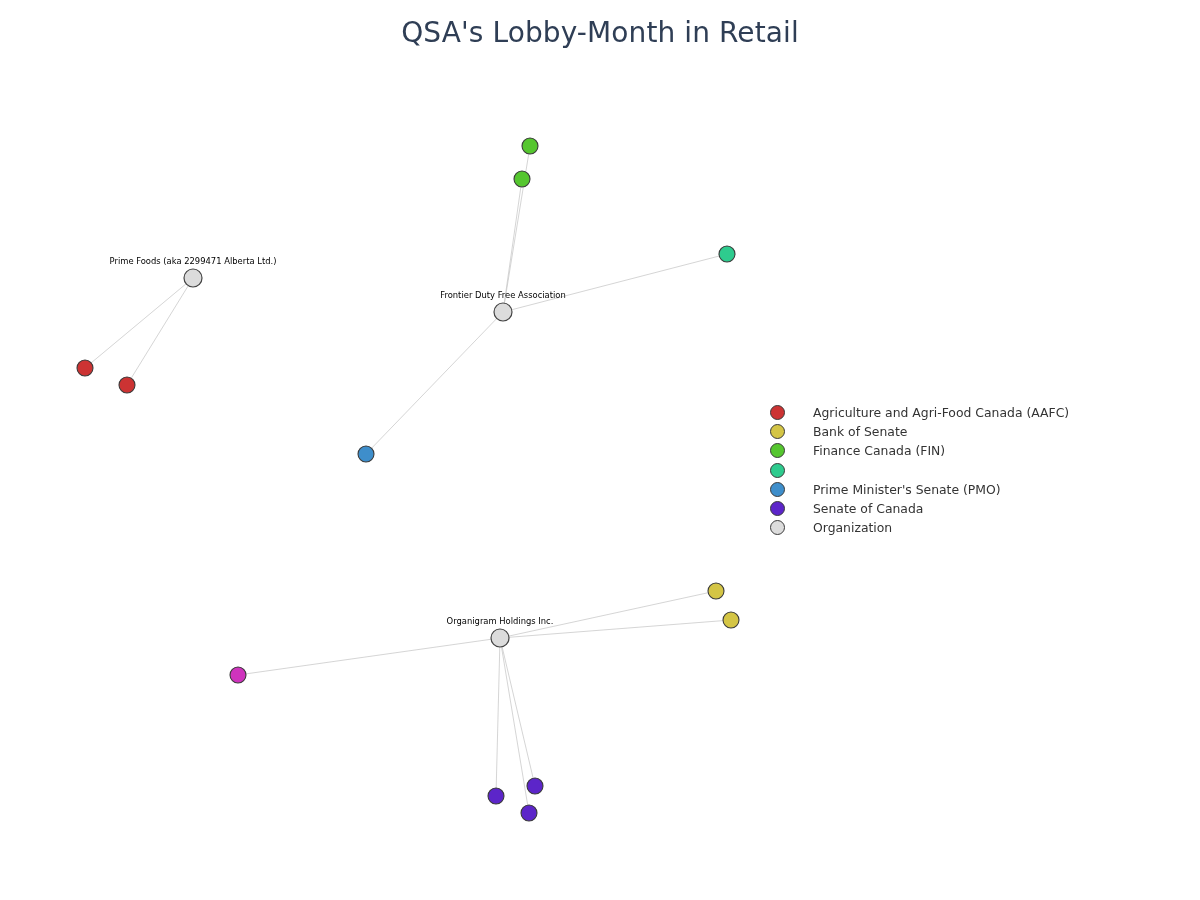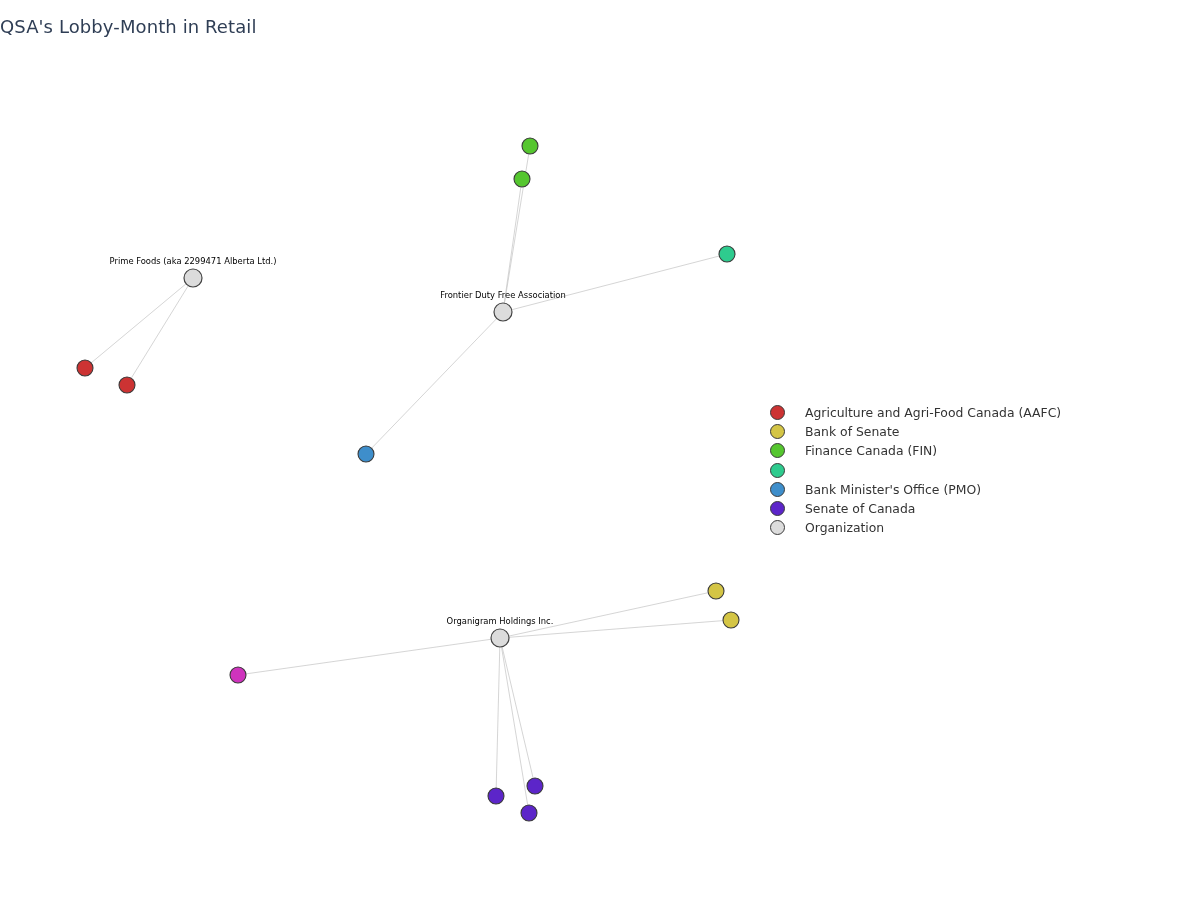--- a/index.html
+++ b/index.html
@@ -18,22 +18,22 @@
     position: absolute;
     inset: 0;
     width: 1200px;
     height: 900px;
   }
   #chart-title {
     position: absolute;
     top: 16px;
     left: 0;
     width: 1200px;
-    text-align: left;
-    font-size: 18px;
+    text-align: center;
+    font-size: 28px;
     color: #2f3e55;
     font-family: "DejaVu Sans", sans-serif;
     font-weight: 400;
     letter-spacing: 0.1px;
     user-select: none;
   }
   #graph-svg {
     position: absolute;
     top: 0;
     left: 0;
@@ -75,21 +75,21 @@
   .legend-swatch {
     width: 15px;
     height: 15px;
     border-radius: 50%;
     border: 1px solid #3a3a3a;
     box-sizing: border-box;
     flex: 0 0 auto;
     margin-left: 2px;
   }
   .legend-label {
-    margin-left: 20px;
+    margin-left: 28px;
     font-size: 12.4px;
     color: #333333;
     font-family: "DejaVu Sans", sans-serif;
     white-space: nowrap;
   }
 </style>
 </head>
 <body>
 
 <div id="figure">
@@ -146,21 +146,21 @@
       </div>
       <div class="legend-row">
         <span class="legend-swatch" style="background: rgb(85, 198, 47);"></span>
         <span class="legend-label">Finance Canada (FIN)</span>
       </div>
       <div class="legend-row">
         <span class="legend-swatch" style="background: rgb(46, 203, 142);"></span>
       </div>
       <div class="legend-row">
         <span class="legend-swatch" style="background: rgb(62, 142, 203);"></span>
-        <span class="legend-label">Bank Minister's Office (PMO)</span>
+        <span class="legend-label">Prime Minister's Senate (PMO)</span>
       </div>
       <div class="legend-row">
         <span class="legend-swatch" style="background: rgb(92, 37, 201);"></span>
         <span class="legend-label">Senate of Canada</span>
       </div>
       <div class="legend-row">
         <span class="legend-swatch" style="background: rgb(220, 220, 220);"></span>
         <span class="legend-label">Organization</span>
       </div>
     </div>

